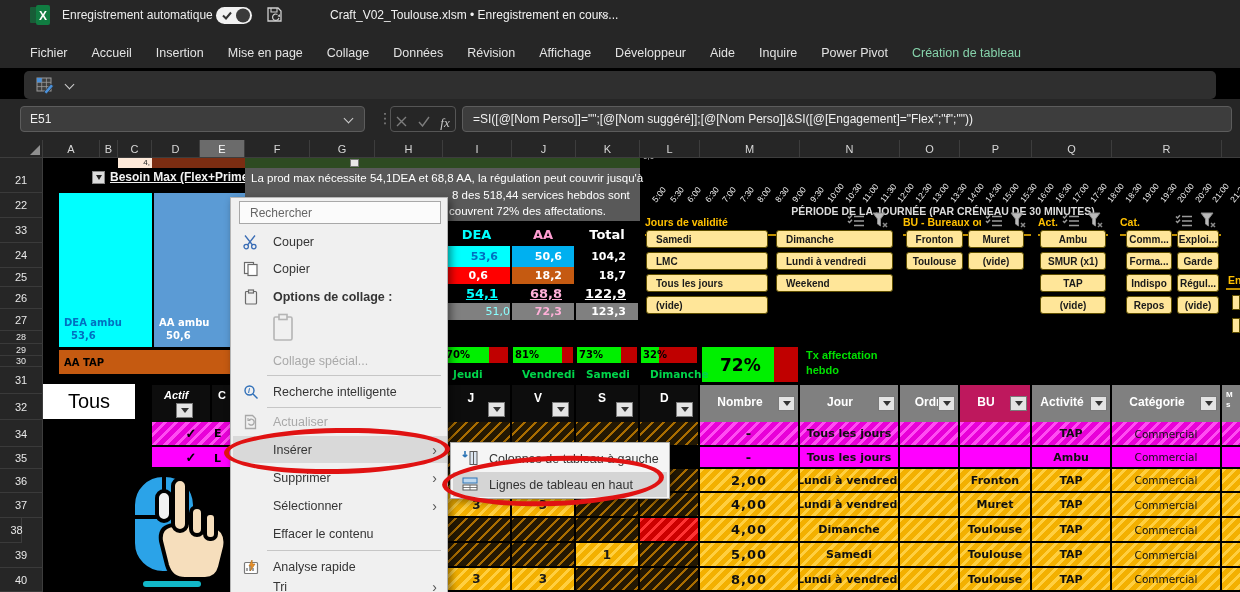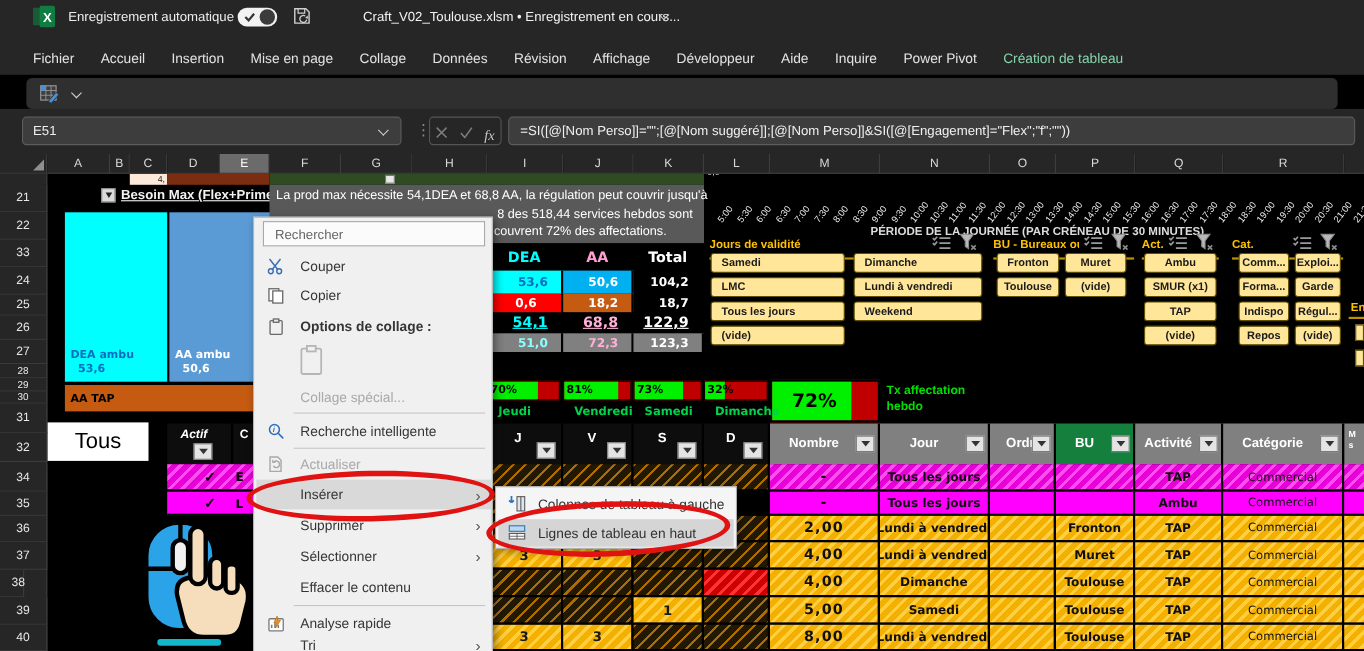--- a/index.html
+++ b/index.html
@@ -367,21 +367,21 @@
     <div class="sheetfont" style="position: absolute; left: 576px; top: 222px; width: 64px; height: 24px; background: rgb(0, 0, 0); color: rgb(255, 255, 255); border-right: 2px solid rgb(0, 0, 0); display: flex; align-items: center; font-weight: bold; justify-content: center; font-size: 13px;">Total</div>
     <div class="sheetfont" style="position: absolute; left: 443px; top: 246px; width: 69px; height: 21px; background: rgb(0, 255, 255); color: rgb(0, 112, 192); border-right: 2px solid rgb(0, 0, 0); display: flex; align-items: center; font-weight: bold; justify-content: flex-end; padding-right: 12px; font-size: 11px;">53,6</div>
     <div class="sheetfont" style="position: absolute; left: 512px; top: 246px; width: 64px; height: 21px; background: rgb(0, 176, 240); color: rgb(255, 255, 255); border-right: 2px solid rgb(0, 0, 0); display: flex; align-items: center; font-weight: bold; justify-content: flex-end; padding-right: 12px; font-size: 11px;">50,6</div>
     <div class="sheetfont" style="position: absolute; left: 576px; top: 246px; width: 64px; height: 21px; background: rgb(0, 0, 0); color: rgb(255, 255, 255); border-right: 2px solid rgb(0, 0, 0); display: flex; align-items: center; font-weight: bold; justify-content: flex-end; padding-right: 12px; font-size: 11px;">104,2</div>
     <div class="sheetfont" style="position: absolute; left: 443px; top: 267px; width: 69px; height: 17px; background: rgb(255, 0, 0); color: rgb(255, 255, 255); border-right: 2px solid rgb(0, 0, 0); display: flex; align-items: center; font-weight: bold; justify-content: flex-end; padding-right: 22px; font-size: 11px;">0,6</div>
     <div class="sheetfont" style="position: absolute; left: 512px; top: 267px; width: 64px; height: 17px; background: rgb(197, 90, 17); color: rgb(255, 255, 255); border-right: 2px solid rgb(0, 0, 0); display: flex; align-items: center; font-weight: bold; justify-content: flex-end; padding-right: 12px; font-size: 11px;">18,2</div>
     <div class="sheetfont" style="position: absolute; left: 576px; top: 267px; width: 64px; height: 17px; background: rgb(0, 0, 0); color: rgb(255, 255, 255); border-right: 2px solid rgb(0, 0, 0); display: flex; align-items: center; font-weight: bold; justify-content: flex-end; padding-right: 12px; font-size: 11px;">18,7</div>
     <div class="sheetfont" style="position: absolute; left: 443px; top: 284px; width: 69px; height: 19px; background: rgb(0, 0, 0); color: rgb(0, 255, 255); border-right: 2px solid rgb(0, 0, 0); display: flex; align-items: center; font-weight: bold; justify-content: flex-end; padding-right: 12px; font-size: 13px; text-decoration: underline;">54,1</div>
     <div class="sheetfont" style="position: absolute; left: 512px; top: 284px; width: 64px; height: 19px; background: rgb(0, 0, 0); color: rgb(255, 176, 216); border-right: 2px solid rgb(0, 0, 0); display: flex; align-items: center; font-weight: bold; justify-content: flex-end; padding-right: 12px; font-size: 13px; text-decoration: underline;">68,8</div>
     <div class="sheetfont" style="position: absolute; left: 576px; top: 284px; width: 64px; height: 19px; background: rgb(0, 0, 0); color: rgb(255, 255, 255); border-right: 2px solid rgb(0, 0, 0); display: flex; align-items: center; font-weight: bold; justify-content: flex-end; padding-right: 12px; font-size: 13px; text-decoration: underline;">122,9</div>
-    <div class="sheetfont" style="position: absolute; left: 443px; top: 303px; width: 69px; height: 17px; background: rgb(128, 128, 128); color: rgb(138, 255, 255); border-right: 2px solid rgb(0, 0, 0); display: flex; align-items: center; font-weight: bold; justify-content: flex-end; padding-right: 12px; font-size: 11px;">51,0</div>
+    <div class="sheetfont" style="position: absolute; left: 443px; top: 303px; width: 69px; height: 17px; background: rgb(128, 128, 128); color: rgb(138, 255, 255); border-right: 2px solid rgb(0, 0, 0); display: flex; align-items: center; font-weight: normal; justify-content: flex-end; padding-right: 0; font-size: 11px;">51,0</div>
     <div class="sheetfont" style="position: absolute; left: 512px; top: 303px; width: 64px; height: 17px; background: rgb(128, 128, 128); color: rgb(255, 176, 216); border-right: 2px solid rgb(0, 0, 0); display: flex; align-items: center; font-weight: bold; justify-content: flex-end; padding-right: 12px; font-size: 11px;">72,3</div>
     <div class="sheetfont" style="position: absolute; left: 576px; top: 303px; width: 64px; height: 17px; background: rgb(128, 128, 128); color: rgb(255, 255, 255); border-right: 2px solid rgb(0, 0, 0); display: flex; align-items: center; font-weight: bold; justify-content: flex-end; padding-right: 12px; font-size: 11px;">123,3</div>
     <div style="position: absolute; left: 443px; top: 346px; width: 66px; height: 18px; background: rgb(192, 0, 0); border: 1px solid rgb(0, 0, 0);">
       <div style="position: absolute; left: 0px; top: 0px; width: 45px; height: 16px; background: rgb(0, 240, 0);"></div>
       <div class="sheetfont" style="position: absolute; left: 2px; top: 2px; font-size: 10px; font-weight: bold; color: rgb(0, 0, 0);">70%</div>
     </div>
     <div class="sheetfont" style="position: absolute; left: 453px; top: 368px; font-size: 10.5px; font-weight: bold; color: rgb(0, 212, 74);">Jeudi</div>
     <div style="position: absolute; left: 512px; top: 346px; width: 62px; height: 18px; background: rgb(192, 0, 0); border: 1px solid rgb(0, 0, 0);">
       <div style="position: absolute; left: 0px; top: 0px; width: 49px; height: 16px; background: rgb(0, 240, 0);"></div>
       <div class="sheetfont" style="position: absolute; left: 2px; top: 2px; font-size: 10px; font-weight: bold; color: rgb(0, 0, 0);">81%</div>
@@ -503,21 +503,21 @@
       <div style="position: absolute; left: 78px; top: 11px; width: 17px; height: 15px; background: rgb(228, 228, 228); border: 1px solid rgb(122, 122, 122); display: flex; align-items: center; justify-content: center;">
         <span style="width: 0px; height: 0px; border-width: 5px 4px 4px; border-style: solid; border-color: rgb(51, 51, 51) transparent transparent; border-image: initial; margin-top: 4px;"></span>
       </div>
     </div>
     <div style="position: absolute; left: 900px; top: 385px; width: 60px; height: 37px; background: rgb(128, 128, 128); border-right: 2px solid rgb(0, 0, 0);">
       <div style="position: absolute; left: 11px; top: 10px; width: 40px; text-align: center; color: rgb(255, 255, 255); font-weight: bold; font-size: 12px; white-space: nowrap; overflow: hidden;">Ordre</div>
       <div style="position: absolute; left: 38px; top: 11px; width: 17px; height: 15px; background: rgb(228, 228, 228); border: 1px solid rgb(122, 122, 122); display: flex; align-items: center; justify-content: center;">
         <span style="width: 0px; height: 0px; border-width: 5px 4px 4px; border-style: solid; border-color: rgb(51, 51, 51) transparent transparent; border-image: initial; margin-top: 4px;"></span>
       </div>
     </div>
-    <div style="position: absolute; left: 960px; top: 385px; width: 72px; height: 37px; background: #15803d; border-right: 2px solid rgb(0, 0, 0);">
+    <div style="position: absolute; left: 960px; top: 385px; width: 72px; height: 37px; background: #be185d; border-right: 2px solid rgb(0, 0, 0);">
       <div style="position: absolute; left: 0px; top: 10px; width: 52px; text-align: center; color: rgb(255, 255, 255); font-weight: bold; font-size: 12px; white-space: nowrap; overflow: hidden;">BU</div>
       <div style="position: absolute; left: 50px; top: 11px; width: 17px; height: 15px; background: rgb(228, 228, 228); border: 1px solid rgb(122, 122, 122); display: flex; align-items: center; justify-content: center;">
         <span style="width: 0px; height: 0px; border-width: 5px 4px 4px; border-style: solid; border-color: rgb(51, 51, 51) transparent transparent; border-image: initial; margin-top: 4px;"></span>
       </div>
     </div>
     <div style="position: absolute; left: 1032px; top: 385px; width: 80px; height: 37px; background: rgb(128, 128, 128); border-right: 2px solid rgb(0, 0, 0);">
       <div style="position: absolute; left: 0px; top: 10px; width: 60px; text-align: center; color: rgb(255, 255, 255); font-weight: bold; font-size: 12px; white-space: nowrap; overflow: hidden;">Activité</div>
       <div style="position: absolute; left: 58px; top: 11px; width: 17px; height: 15px; background: rgb(228, 228, 228); border: 1px solid rgb(122, 122, 122); display: flex; align-items: center; justify-content: center;">
         <span style="width: 0px; height: 0px; border-width: 5px 4px 4px; border-style: solid; border-color: rgb(51, 51, 51) transparent transparent; border-image: initial; margin-top: 4px;"></span>
       </div>

